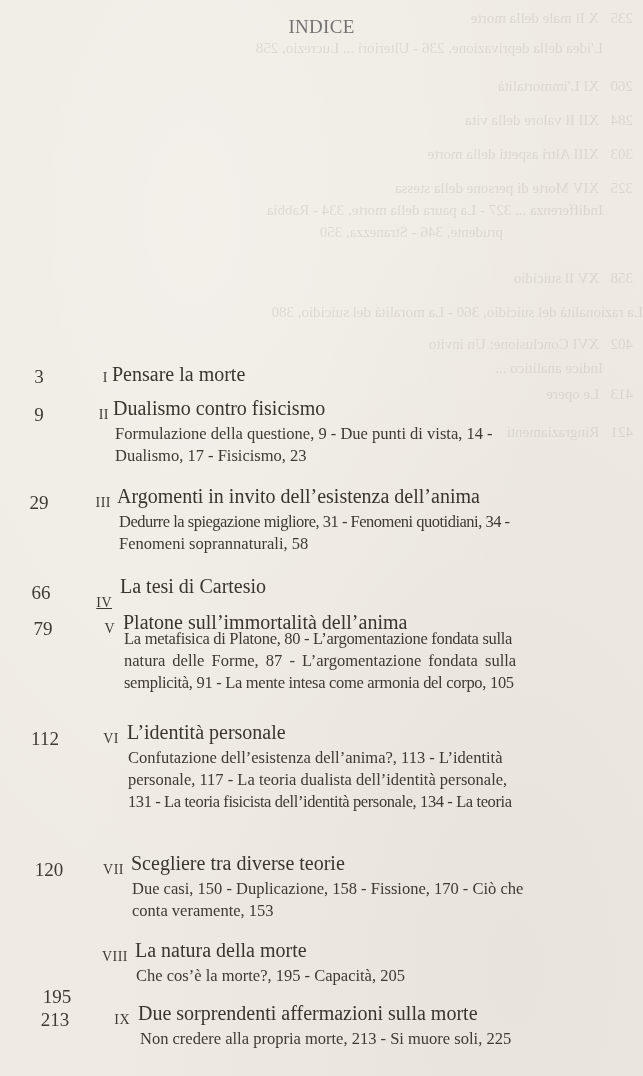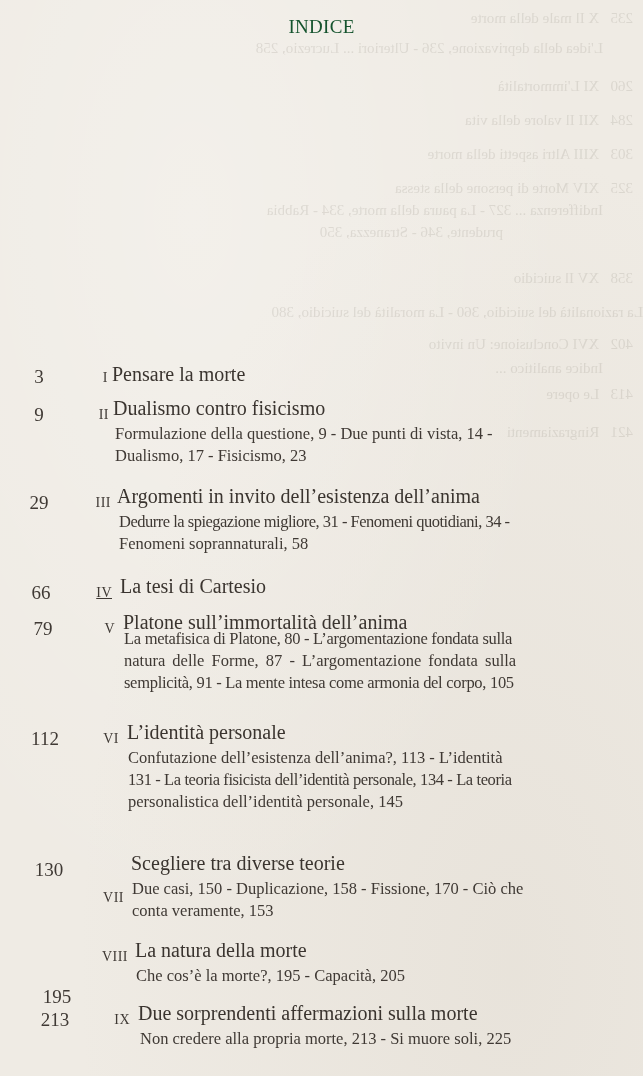--- a/index.html
+++ b/index.html
@@ -25,21 +25,21 @@
     }
     .page-title {
       position: absolute;
       top: 16px;
       left: 0;
       width: 643px;
       text-align: center;
       font-family: "Liberation Serif", serif;
       font-size: 19px;
       letter-spacing: 0.3px;
-      color: #14532d;
+      color: #737373;
     }
     
     .bleed {
       position: absolute;
       left: 0;
       top: 0;
       width: 643px;
       height: 480px;
       transform: scaleX(-1);
       font-family: "Liberation Serif", serif;
@@ -147,49 +147,49 @@
     <span class="numeral" style="right:532px;top:7px;">III</span>
     <span class="chapter-title" style="left:117px;top:-3px;">Argomenti in invito dell’esistenza dell’anima</span>
     <div class="subsections" style="left:119px;top:23px;">
       <span class="line" style="letter-spacing:-0.5px;">Dedurre la spiegazione migliore, 31 - Fenomeni quotidiani, 34 -</span>
       <span class="line">Fenomeni soprannaturali, 58</span>
     </div>
   </div>
 
   <div class="entry" style="top:218px;">
     <span class="page-num" style="left:16px;top:4px;">66</span>
-    <span class="numeral" style="right:531px;top:7px;text-decoration:underline;">IV</span>
+    <span class="numeral" style="right:531px;top:17px;text-decoration:underline;">IV</span>
     <span class="chapter-title" style="left:120px;top:-3px;">La tesi di Cartesio</span>
   </div>
 
   <div class="entry" style="top:254px;">
     <span class="page-num" style="left:18px;top:4px;">79</span>
     <span class="numeral" style="right:528px;top:7px;">V</span>
     <span class="chapter-title" style="left:123px;top:-3px;">Platone sull’immortalità dell’anima</span>
     <div class="subsections" style="left:124px;top:14px;">
       <span class="line" style="letter-spacing:-0.3px;">La metafisica di Platone, 80 - L’argomentazione fondata sulla</span>
       <span class="line" style="word-spacing:3px;">natura delle Forme, 87 - L’argomentazione fondata sulla</span>
       <span class="line" style="letter-spacing:-0.3px;">semplicità, 91 - La mente intesa come armonia del corpo, 105</span>
     </div>
   </div>
 
   <div class="entry" style="top:364px;">
     <span class="page-num" style="left:20px;top:4px;">112</span>
     <span class="numeral" style="right:524px;top:7px;">VI</span>
     <span class="chapter-title" style="left:127px;top:-3px;">L’identità personale</span>
     <div class="subsections" style="left:128px;top:23px;">
       <span class="line">Confutazione dell’esistenza dell’anima?, 113 - L’identità</span>
+      <span class="line">personale, 117 - La teoria dualista dell’identità personale,</span>
       <span class="line" style="letter-spacing:-0.4px;">131 - La teoria fisicista dell’identità personale, 134 - La teoria</span>
-      <span class="line">personalistica dell’identità personale, 145</span>
     </div>
   </div>
 
   <div class="entry" style="top:495px;">
-    <span class="page-num" style="left:24px;top:4px;">130</span>
-    <span class="numeral" style="right:519px;top:7px;margin-top:28px;">VII</span>
+    <span class="page-num" style="left:24px;top:4px;">120</span>
+    <span class="numeral" style="right:519px;top:7px;">VII</span>
     <span class="chapter-title" style="left:131px;top:-3px;text-align:center;">Scegliere tra diverse teorie</span>
     <div class="subsections" style="left:132px;top:23px;">
       <span class="line">Due casi, 150 - Duplicazione, 158 - Fissione, 170 - Ciò che</span>
       <span class="line">conta veramente, 153</span>
     </div>
   </div>
 
   <div class="entry" style="top:582px;">
     <span class="page-num" style="left:32px;top:4px;margin-top:40px;">195</span>
     <span class="numeral" style="right:515px;top:7px;">VIII</span>

